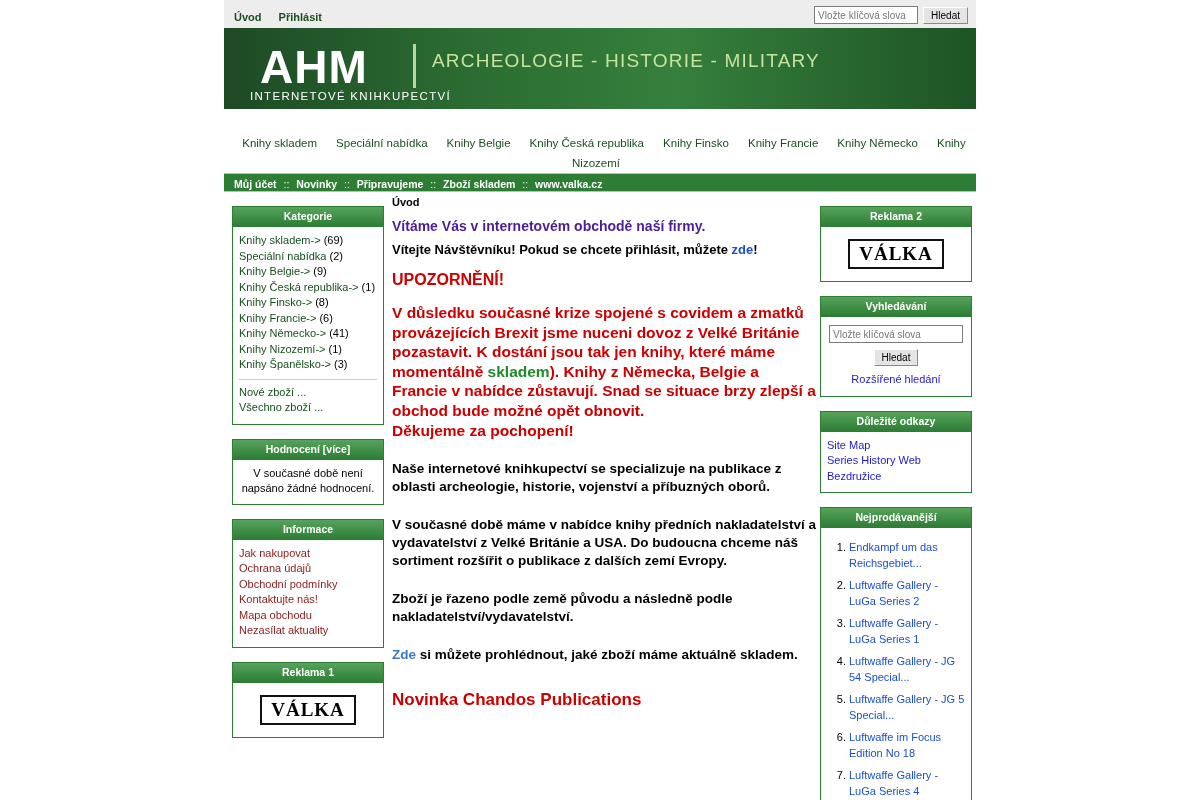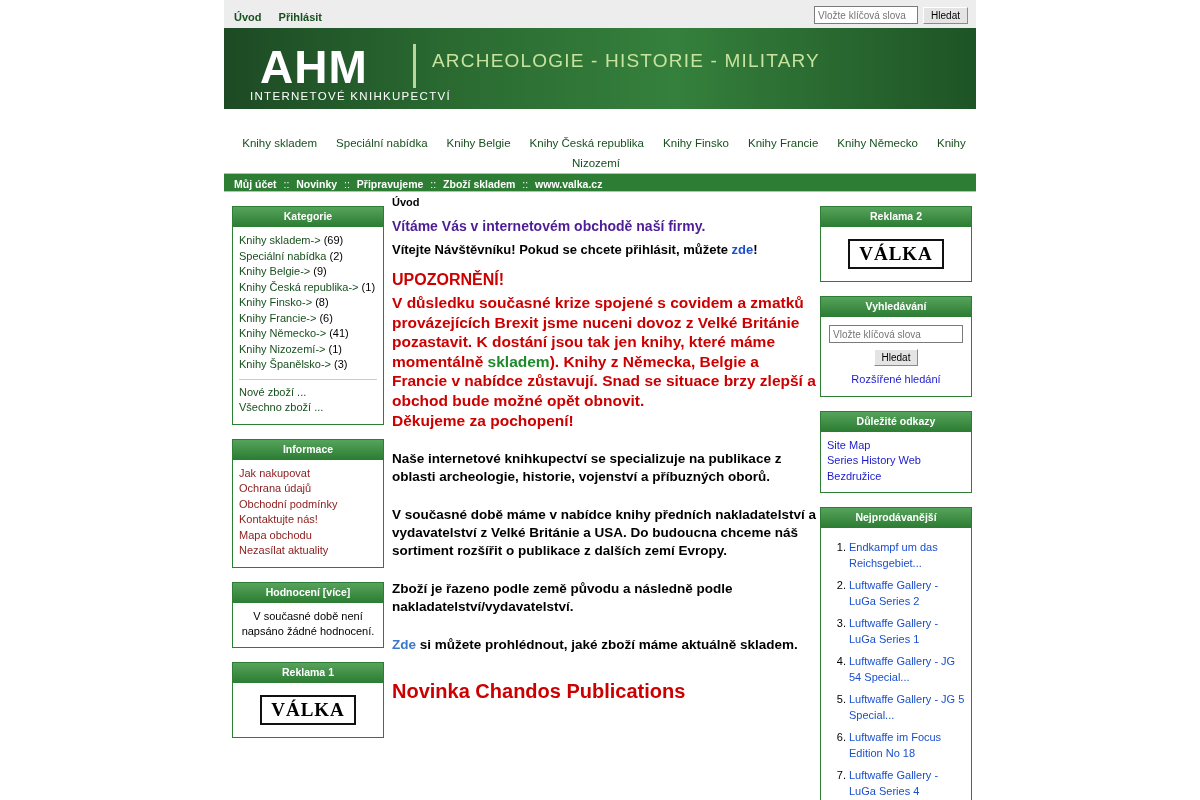--- a/index.html
+++ b/index.html
@@ -145,27 +145,27 @@
   ol.best li { margin-bottom: 7px; line-height: 13.5px; }
   ol.best li a { color: #1a4fcc; text-decoration: none; }
 
   
   .crumb { font-size: 11px; font-weight: bold; color: #000; margin-bottom: 10px; }
   .welcome-gray {
     color: #4c1d95; font-size: 14px; font-weight: bold; margin-bottom: 8px;
   }
   .welcome-line { font-size: 13px; font-weight: bold; margin-bottom: 14px; }
   .welcome-line a { color: #1a4fcc; text-decoration: none; }
-  .warn-head { color: #cc0000; font-size: 16px; font-weight: bold; margin-bottom: 4px; }
+  .warn-head { color: #cc0000; font-size: 16px; font-weight: bold; margin-bottom: 14px; }
   .warn-body { color: #cc0000; font-size: 15.5px; font-weight: bold; line-height: 19.5px; }
   .warn-body .green { color: #1d8a2b; }
   .warn-thanks { color: #cc0000; font-size: 15.5px; font-weight: bold; margin-top: 2px; }
   .para { font-size: 13.5px; font-weight: bold; line-height: 18px; margin-top: 20px; }
   .para a { color: #3c78c8; text-decoration: none; }
-  .novinka { color: #cc0000; font-size: 20px; font-weight: bold; margin-top: 26px; }
+  .novinka { color: #cc0000; font-size: 17px; font-weight: bold; margin-top: 26px; }
 </style>
 </head>
 <body>
 
 <div class="page">
 
   <div class="topbar">
     <div class="topbar-links">
       <a href="#">Úvod</a>
       <a href="#">Přihlásit</a>
@@ -223,40 +223,40 @@
           <div class="cat-line"><a href="#">Knihy Německo-&gt;</a> <span class="cnt">(41)</span></div>
           <div class="cat-line"><a href="#">Knihy Nizozemí-&gt;</a> <span class="cnt">(1)</span></div>
           <div class="cat-line"><a href="#">Knihy Španělsko-&gt;</a> <span class="cnt">(3)</span></div>
           <div class="divider"></div>
           <a href="#">Nové zboží ...</a>
           <a href="#">Všechno zboží ...</a>
         </div>
       </div>
 
       <div class="box">
+        <div class="box-head">Hodnocení  [více]</div>
+        <div class="box-body center-note">
+          <div>V současné době není</div>
+          <div>napsáno žádné hodnocení.</div>
+        </div>
+      </div>
+
+      <div class="box">
         <div class="box-head">Informace</div>
         <div class="box-body info-links">
           <a href="#">Jak nakupovat</a>
           <a href="#">Ochrana údajů</a>
           <a href="#">Obchodní podmínky</a>
           <a href="#">Kontaktujte nás!</a>
           <a href="#">Mapa obchodu</a>
           <a href="#">Nezasílat aktuality</a>
         </div>
       </div>
 
       <div class="box">
-        <div class="box-head">Hodnocení  [více]</div>
-        <div class="box-body center-note">
-          <div>V současné době není</div>
-          <div>napsáno žádné hodnocení.</div>
-        </div>
-      </div>
-
-      <div class="box">
         <div class="box-head">Reklama 1</div>
         <div class="box-body vbox">
           <div class="valka-logo">VÁLKA</div>
         </div>
       </div>
 
     </div>
 
     <div class="col-center">
       <div class="crumb">Úvod</div>

